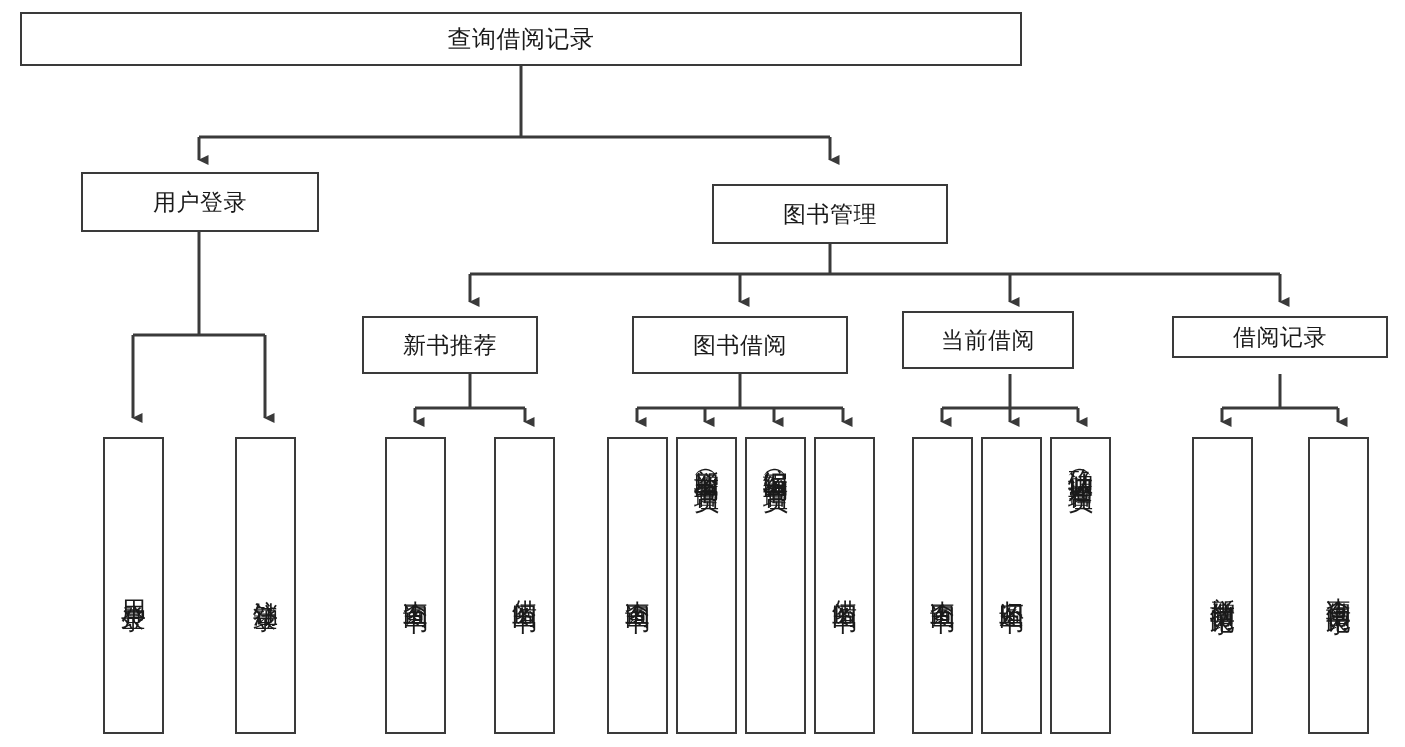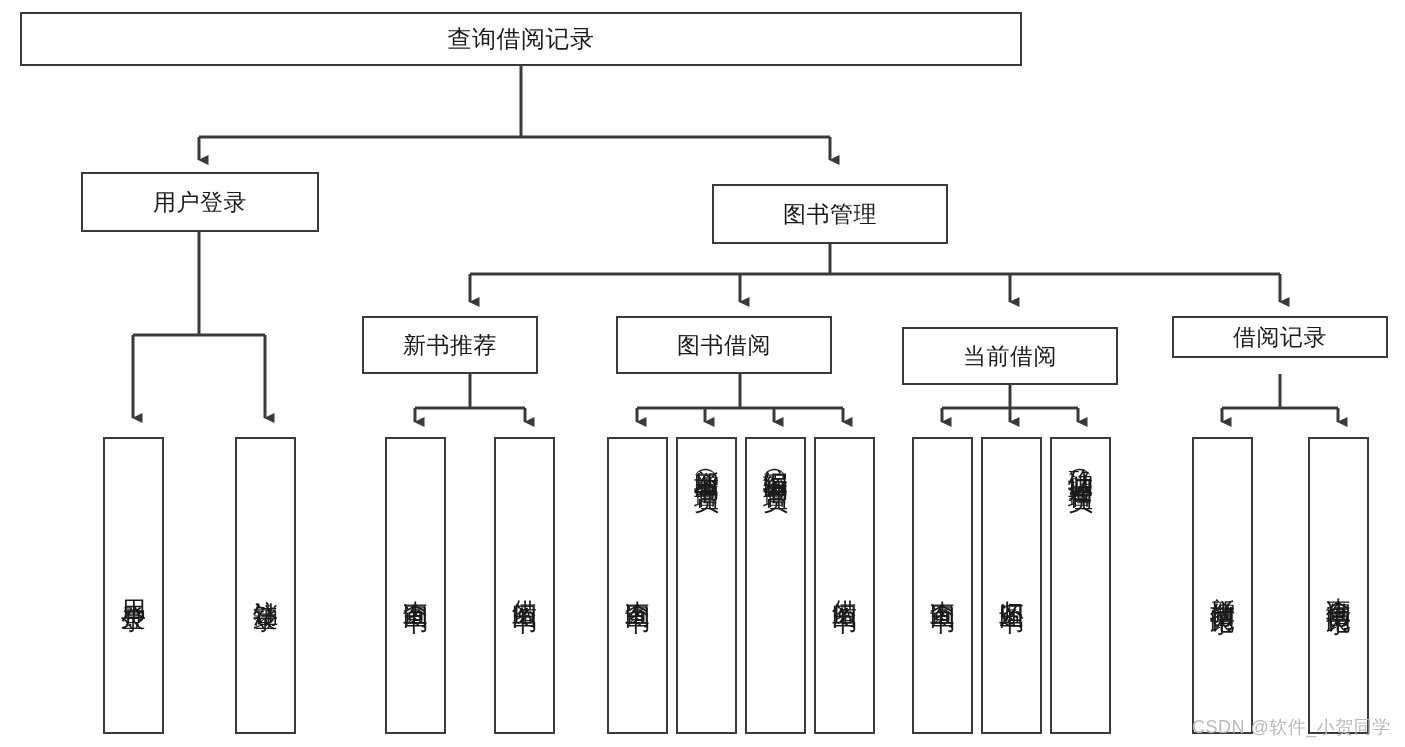--- a/index.html
+++ b/index.html
@@ -142,25 +142,25 @@
   </div>
 
   <div class="node horiz" style="left:712px; top:184px; width:236px; height:60px;">
     <span class="label">图书管理</span>
   </div>
 
   <div class="node horiz" style="left:362px; top:316px; width:176px; height:58px;">
     <span class="label">新书推荐</span>
   </div>
 
-  <div class="node horiz" style="left:616px; top:316px; width:216px; height:58px;">
+  <div class="node horiz" style="left:632px; top:316px; width:216px; height:58px;">
     <span class="label">图书借阅</span>
   </div>
 
-  <div class="node horiz" style="left:902px; top:327px; width:216px; height:58px;text-align:center;">
+  <div class="node horiz" style="left:902px; top:311px; width:172px; height:58px;text-align:center;">
     <span class="label">当前借阅</span>
   </div>
 
   <div class="node horiz" style="left:1172px; top:316px; width:216px; height:42px;">
     <span class="label">借阅记录</span>
   </div>
 
   <div class="node vert center" style="left:103px; top:437px; width:61px; height:297px;">
     <span class="label">用户登录</span>
   </div>
@@ -206,15 +206,14 @@
   </div>
 
   <div class="node vert center" style="left:1192px; top:437px; width:61px; height:297px;">
     <span class="label">新增借阅记录</span>
   </div>
 
   <div class="node vert center" style="left:1308px; top:437px; width:61px; height:297px;">
     <span class="label">查询借阅记录</span>
   </div>
 
-  <div class="watermark" style="left:1192px; top:715px;">CSDN @软件_小贺同学</div>
 
 </div>
 
 </body></html>

